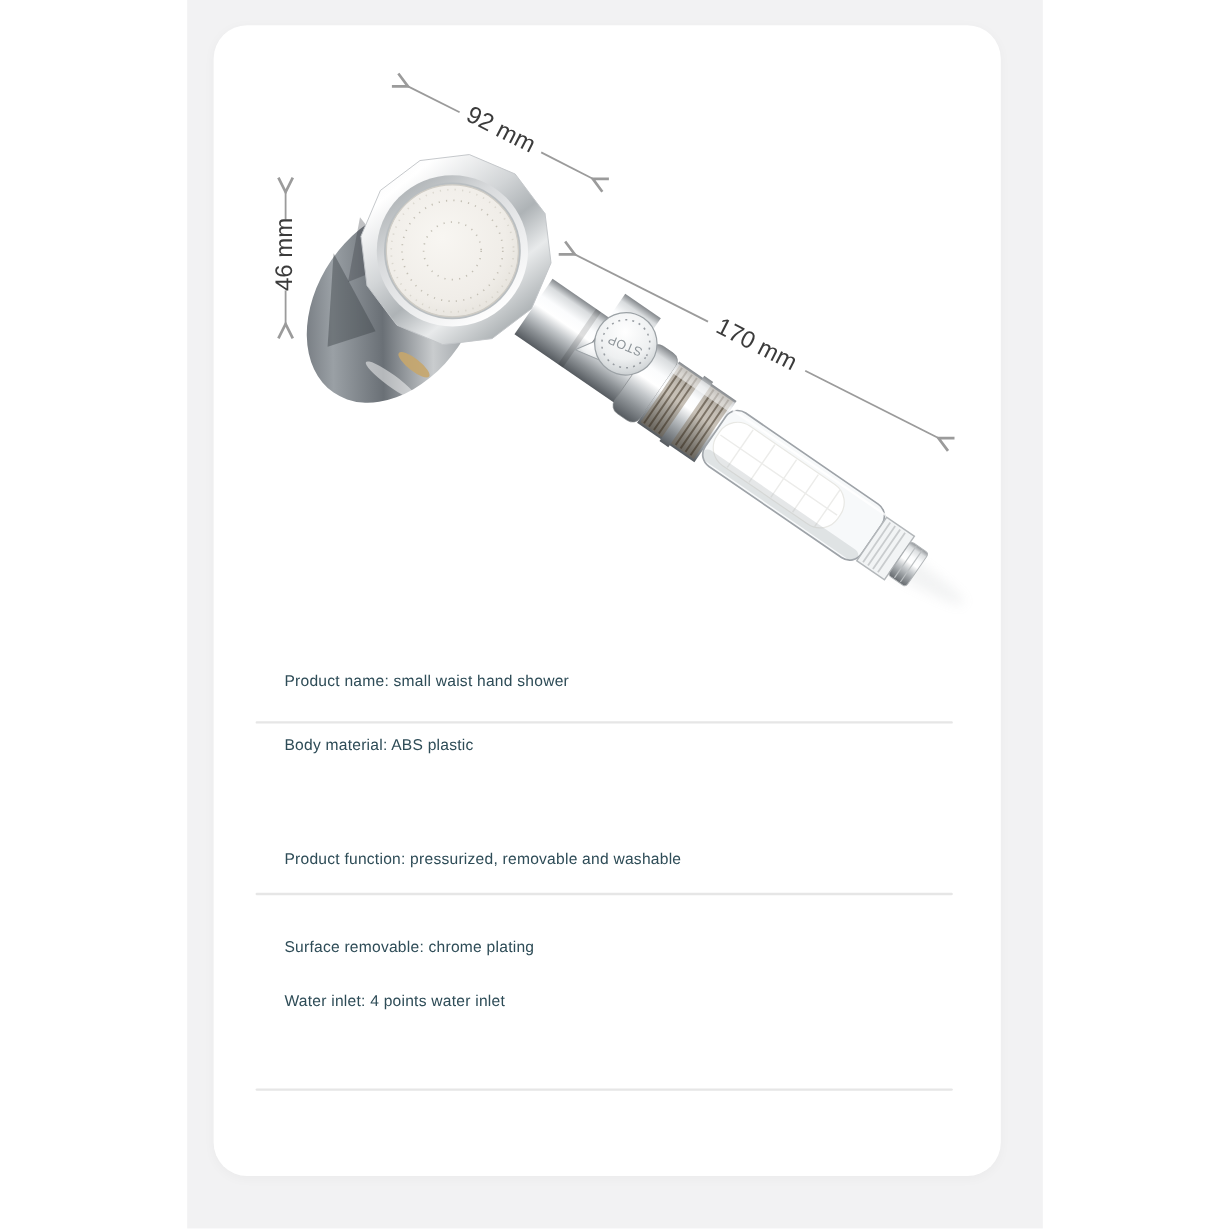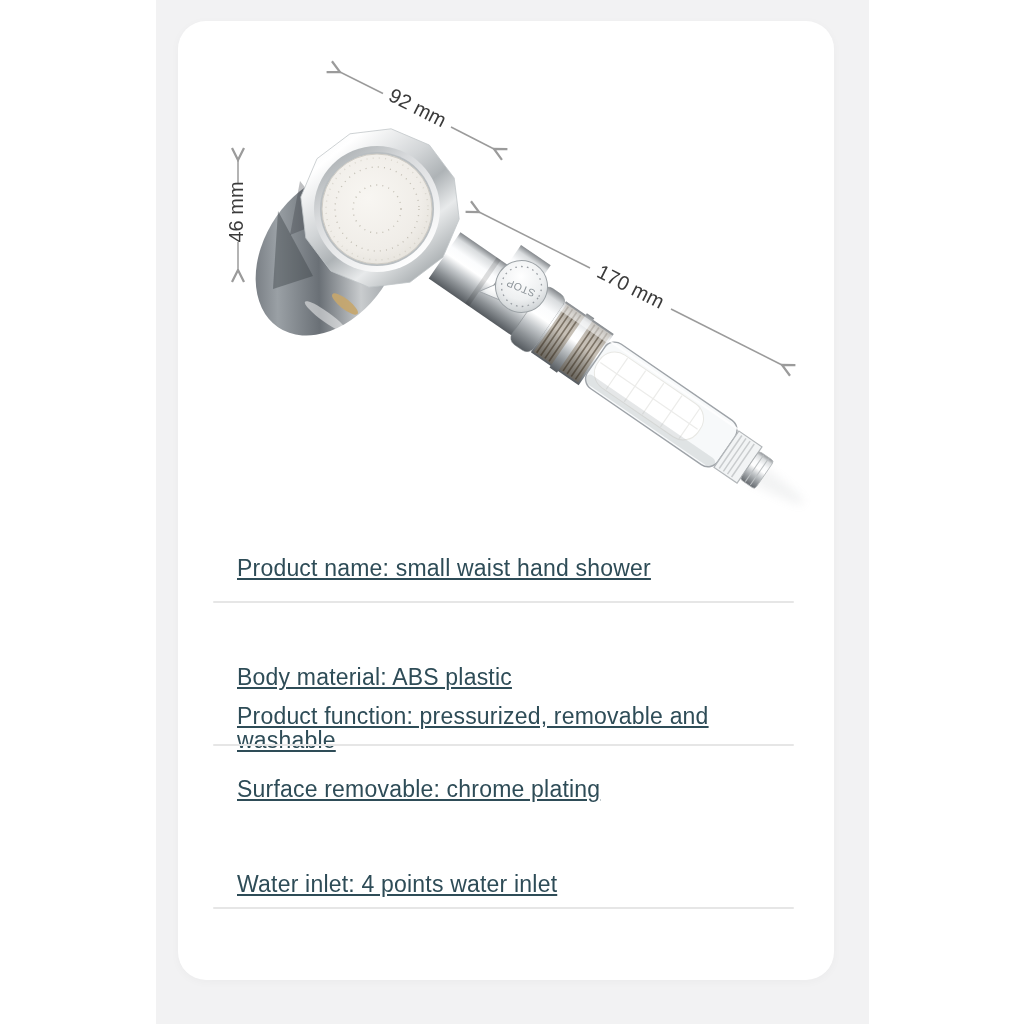--- a/index.html
+++ b/index.html
@@ -2,22 +2,22 @@
 <html><head>
 <meta charset="utf-8">
 <style>
   html,body{margin:0;padding:0;background:#ffffff;}
   .page{position:relative;width:1024px;height:1024px;background:#ffffff;overflow:hidden;
         font-family:"Liberation Sans",sans-serif;}
   .panel{position:absolute;left:156px;top:0;width:713px;height:1024px;background:#f2f2f3;}
   .card{position:absolute;left:22px;top:21px;width:656px;height:959px;background:#ffffff;
         border-radius:28px;box-shadow:0 2px 10px rgba(0,0,0,0.03);}
   .illu{position:absolute;left:0;top:0;}
-  .spec-row{position:absolute;left:59px;width:560px;font-size:23px;line-height:24px;
-        color:#2e4c57;letter-spacing:0.2px;text-decoration:underline;}
+  .spec-row{position:absolute;left:59px;width:560px;font-size:13px;line-height:24px;
+        color:#2e4c57;letter-spacing:0.2px;}
   .divider{position:absolute;left:35px;width:581px;height:2px;background:#e6e6e6;border-radius:1px;}
   .dim-label{font-size:20px;fill:#3b3b3b;}
   .arrow{stroke:#9b9b9b;stroke-width:1.5;fill:none;}
 </style>
 </head>
 <body>
 
 <div class="page">
   <div class="panel">
     <div class="card">
@@ -169,23 +169,23 @@
 
           <line class="arrow" x1="412" y1="247" x2="301" y2="191" marker-end="url(#arrowhead)"></line>
           <line class="arrow" x1="493" y1="288" x2="604" y2="344" marker-end="url(#arrowhead)"></line>
           <text class="dim-label" x="452" y="267" text-anchor="middle" dominant-baseline="middle" transform="rotate(27 452 267)">170 mm</text>
         </g>
       </svg>
 
       <div>
         <div class="spec-row" style="top:535px">Product name: small waist hand shower</div>
         <div class="divider" style="top:580px"></div>
-        <div class="spec-row" style="top:644px">Body material: ABS plastic</div>
+        <div class="spec-row" style="top:588px">Body material: ABS plastic</div>
         <div class="spec-row" style="top:683px">Product function: pressurized, removable and washable</div>
         <div class="divider" style="top:723px"></div>
         <div class="spec-row" style="top:756px">Surface removable: chrome plating</div>
-        <div class="spec-row" style="top:851px">Water inlet: 4 points water inlet</div>
+        <div class="spec-row" style="top:801px">Water inlet: 4 points water inlet</div>
         <div class="divider" style="top:886px"></div>
       </div>
 
     </div>
   </div>
 </div>
 
 </body></html>

